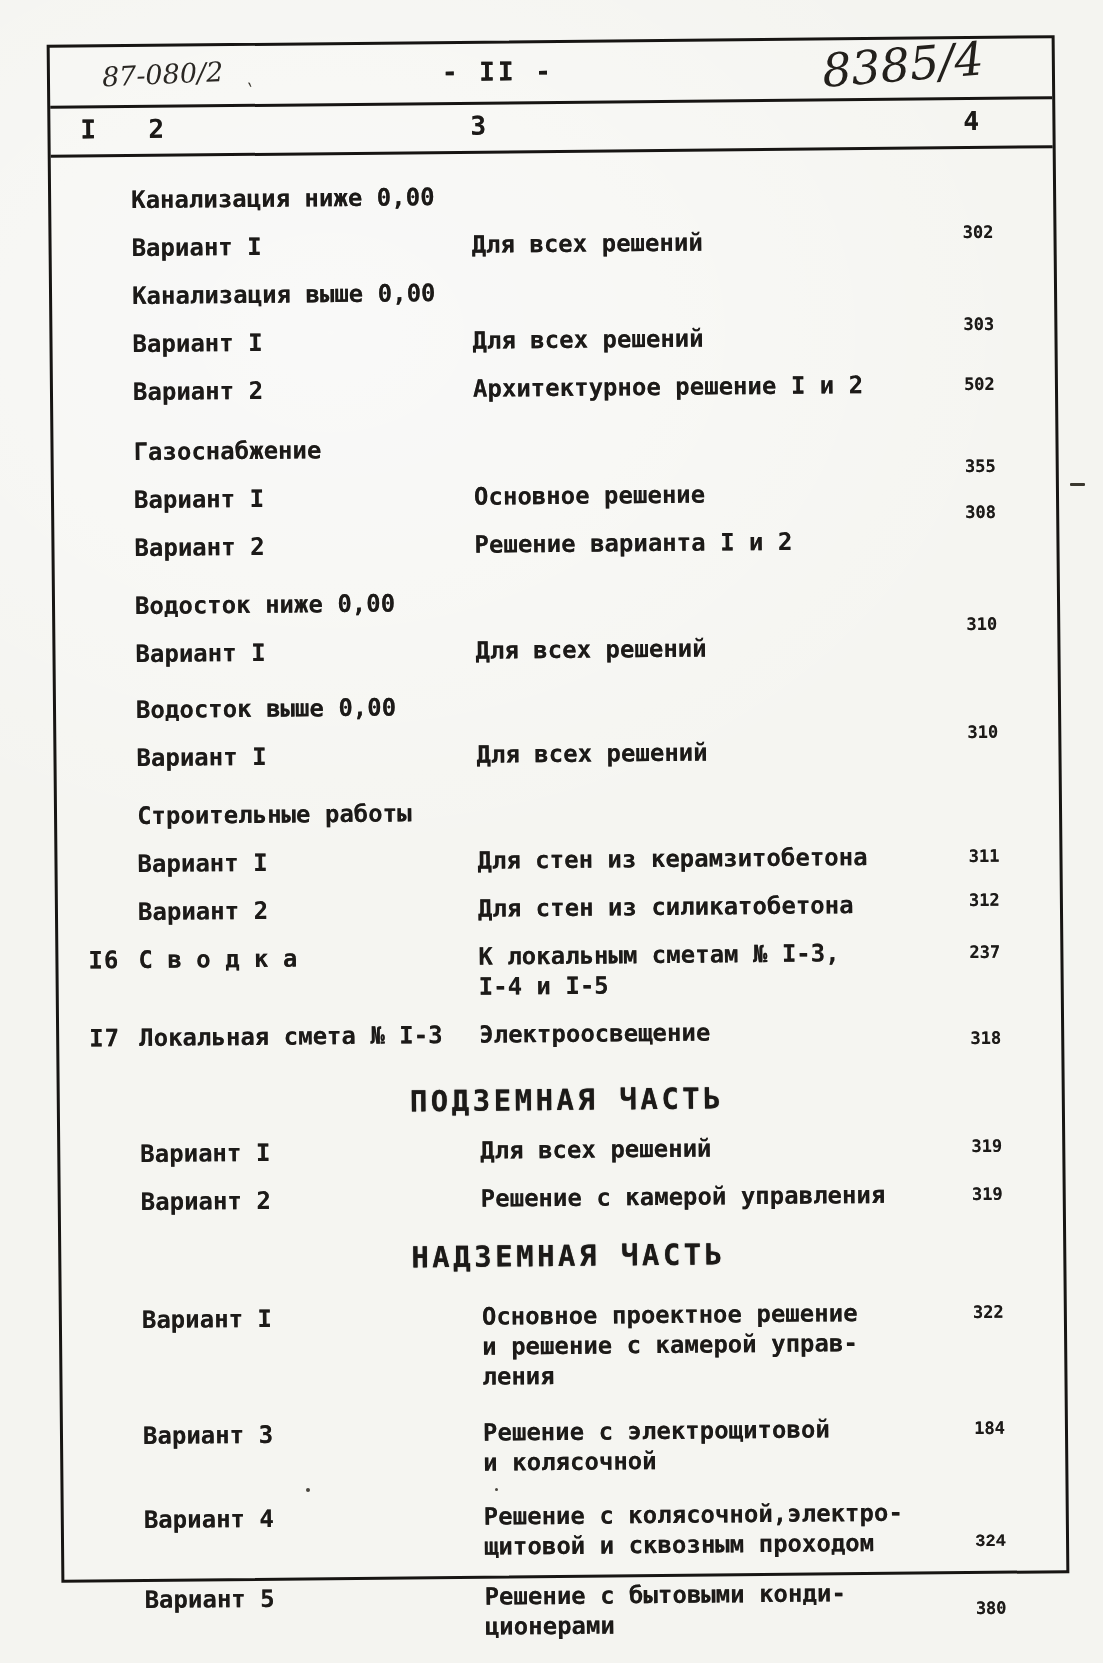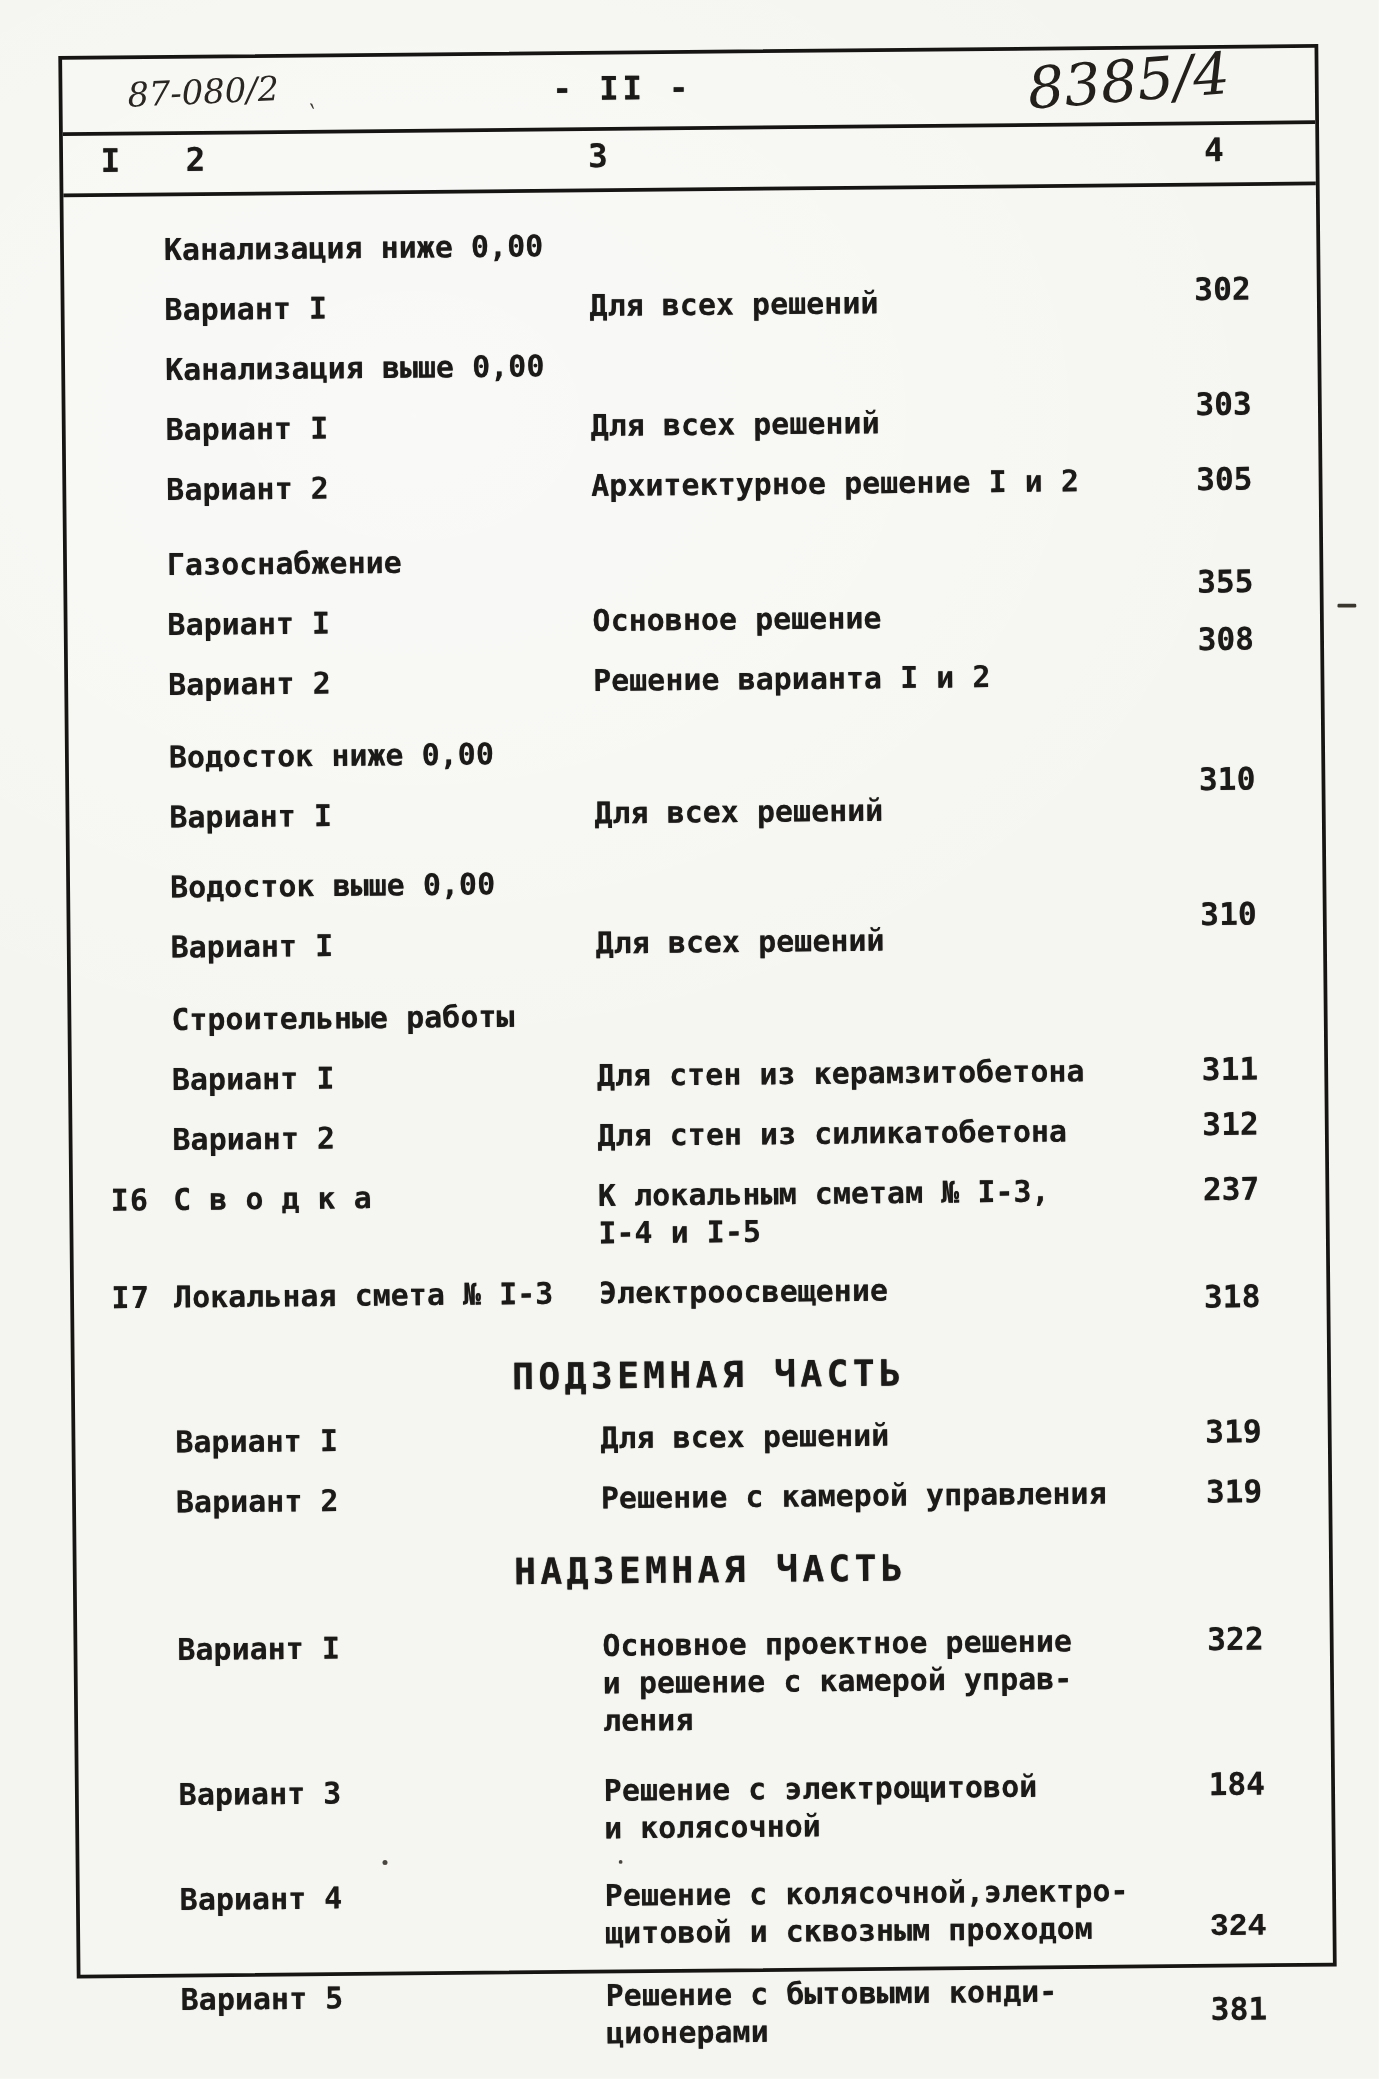--- a/index.html
+++ b/index.html
@@ -55,21 +55,21 @@
   
   .rows{padding:0 28px 0 30px;}
   .row{
     display:grid;grid-template-columns:50px 340px 459px 95px;
     margin-top:18px;
     font-size:24px;font-weight:700;line-height:30px;
     text-shadow:0 0 .6px rgba(20,18,16,.6);
   }
   .row .c1{letter-spacing:1px;}
   .row .c3{white-space:pre;}
-  .row .c4{font-size:25px;text-align:center;align-self:start;}
+  .row .c4{font-size:17px;text-align:center;align-self:start;}
   .row.heading{display:block;margin-left:320px;
     font-size:29px;letter-spacing:3.5px;line-height:34px;
     text-shadow:0 0 .8px rgba(20,18,16,.75);
   }
   
   .speck{position:absolute;background:#4a463f;border-radius:50%;}
   .dash{position:absolute;background:#3a372f;border-radius:1px;}
   .tick{position:absolute;color:#3a372f;font-size:20px;font-family:"DejaVu Serif",serif;}
 </style>
 </head>
@@ -113,21 +113,21 @@
         <div class="row item">
           <span class="c1"></span>
           <span class="c2">Вариант I</span>
           <span class="c3">Для всех решений</span>
           <span class="c4" style="transform: translateY(-12px);">303</span>
         </div>
         <div class="row item">
           <span class="c1"></span>
           <span class="c2">Вариант 2</span>
           <span class="c3">Архитектурное решение I и 2</span>
-          <span class="c4">305</span>
+          <span class="c4">502</span>
         </div>
         <div class="row section" style="margin-top: 30px;">
           <span class="c1"></span>
           <span class="c2">Газоснабжение</span>
           <span class="c3"></span>
           <span class="c4"></span>
         </div>
         <div class="row item">
           <span class="c1"></span>
           <span class="c2">Вариант I</span>
@@ -229,21 +229,21 @@
           <span class="c2">Вариант 4</span>
           <span class="c3">Решение с колясочной,электро-
 щитовой и сквозным проходом</span>
           <span class="c4" style="transform: translateY(30px); font-family: Liberation Mono, monospace;">324</span>
         </div>
         <div class="row item" style="margin-top: 20px;">
           <span class="c1"></span>
           <span class="c2">Вариант 5</span>
           <span class="c3">Решение с бытовыми конди-
 ционерами</span>
-          <span class="c4" style="transform: translateY(16px);">381</span>
+          <span class="c4" style="transform: translateY(16px);">380</span>
         </div>
       </div>
   </div>
 
   <span class="tick" style="left:244px;top:80px;transform:rotate(14deg);">`</span>
   <span class="dash" style="left:1070px;top:483px;width:15px;height:3px;"></span>
   <span class="speck" style="left:306px;top:1488px;width:4px;height:4px;"></span>
   <span class="speck" style="left:495px;top:1488px;width:3px;height:3px;"></span>
 </div>
 

